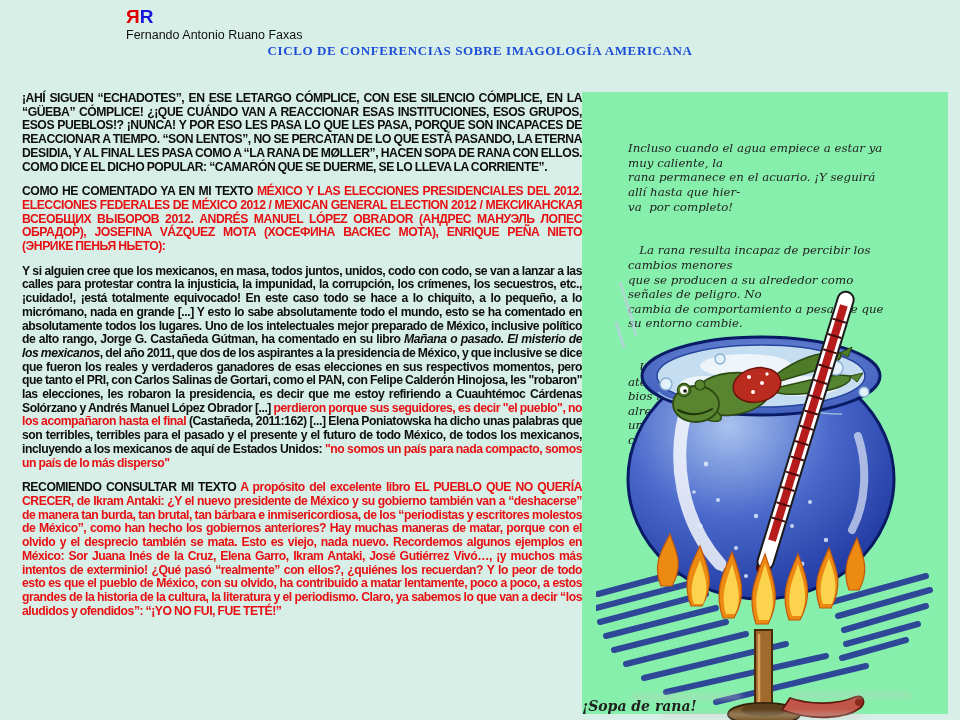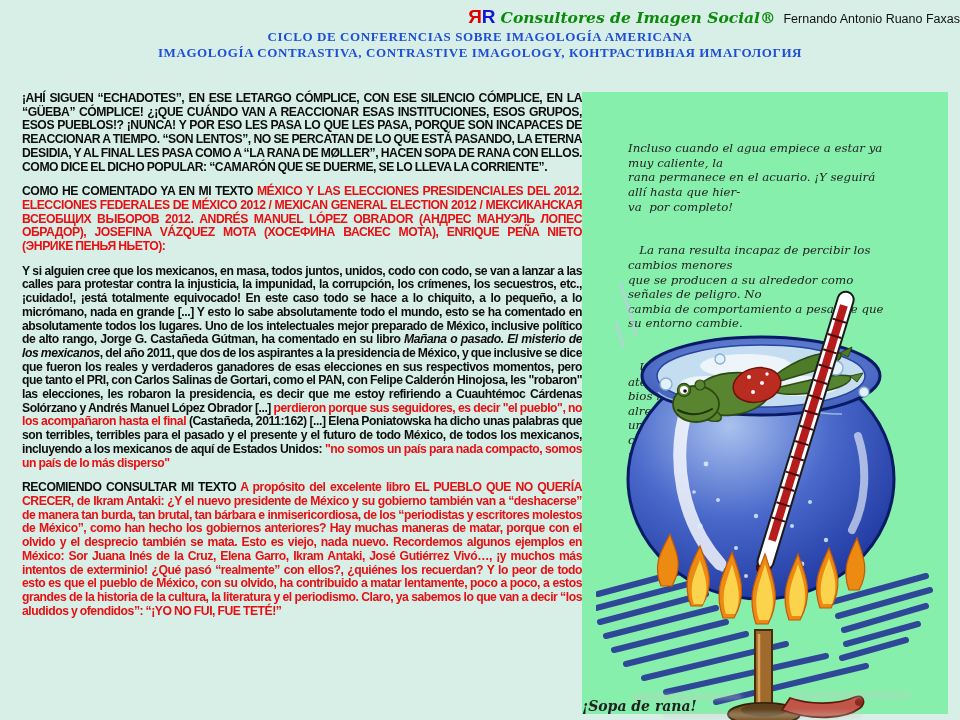--- a/index.html
+++ b/index.html
@@ -5,21 +5,21 @@
   html,body{margin:0;padding:0;}
   .slide{
     position:relative;
     width:960px;height:720px;
     background:#d8efe8;
     overflow:hidden;
     font-family:"Liberation Sans", sans-serif;
   }
   
   .hdr{position:absolute;top:6px;left:0;width:100%;text-align:center;}
-  .h-line1{display:flex;justify-content:flex-end;align-items:baseline;padding-left:118px;white-space:nowrap;}
+  .h-line1{display:flex;justify-content:flex-end;align-items:baseline;padding-left:118px;white-space:nowrap;flex-direction:column;}
   .logo{font-family:"Liberation Sans",sans-serif;font-weight:bold;font-size:19px;letter-spacing:0;}
   .logo .ya{color:#e00000;}
   .logo .rr{color:#1616d8;}
   .brand{color:#0b8a0b;font-family:"DejaVu Serif",serif;font-style:italic;font-weight:bold;font-size:15.5px;margin-left:5px;}
   .tagline{color:#0b8a0b;font-family:"DejaVu Sans",sans-serif;font-style:italic;font-weight:bold;font-size:12px;margin-left:120px;}
   .author{color:#111;font-family:"Liberation Sans",sans-serif;font-weight:normal;font-size:12.5px;margin-left:8px;}
   .h-line2,.h-line3{color:#1d4ed8;font-family:"Liberation Serif",serif;font-weight:bold;font-size:13px;letter-spacing:.6px;line-height:15px;margin-top:1px;}
   .h-line4{margin-top:1px;font-family:"Liberation Serif",serif;font-weight:bold;font-size:13px;}
   .h-line4 .country{color:#0b8a0b;}
   .h-line4 .email{color:#1616d8;text-decoration:none;margin:0 52px;}
@@ -60,25 +60,23 @@
   .bleed.b3{left:80px;top:620px;width:200px;}
 </style>
 </head>
 <body>
 
 <div class="slide">
 
   <header class="hdr">
     <div class="h-line1">
       <span class="logo"><span class="ya">Я</span><span class="rr">R</span></span>
-      <span class="brand">Consultores de Imagen Social®</span>
       <span class="author">Fernando Antonio Ruano Faxas</span>
     </div>
     <div class="h-line2">CICLO  DE  CONFERENCIAS  SOBRE  IMAGOLOGÍA  AMERICANA</div>
-    <div class="h-line3">IMAGOLOGÍA  CONTRASTIVA,  CONTRASTIVE  IMAGOLOGY,  КОНТРАСТИВНАЯ  ИМАГОЛОГИЯ</div>
   </header>
 
   <section class="text-col">
     <p><span class="blk">¡AHÍ SIGUEN “ECHADOTES”, EN ESE LETARGO CÓMPLICE, CON ESE SILENCIO CÓMPLICE, EN LA “GÜEBA” CÓMPLICE! ¿¡QUE CUÁNDO VAN A REACCIONAR ESAS INSTITUCIONES, ESOS GRUPOS, ESOS PUEBLOS!? ¡NUNCA! Y POR ESO LES PASA LO QUE LES PASA, PORQUE SON INCAPACES DE REACCIONAR A TIEMPO. “SON LENTOS”, NO SE PERCATAN DE LO QUE ESTÁ PASANDO, LA ETERNA DESIDIA, Y AL FINAL LES PASA COMO A “LA RANA DE MØLLER”, HACEN SOPA DE RANA CON ELLOS. COMO DICE EL DICHO POPULAR: “CAMARÓN QUE SE DUERME, SE LO LLEVA LA CORRIENTE”.</span></p>
     <p><span class="blk">COMO HE COMENTADO YA EN MI TEXTO </span><span class="red">MÉXICO Y LAS ELECCIONES PRESIDENCIALES DEL 2012. ELECCIONES FEDERALES DE MÉXICO 2012 / MEXICAN GENERAL ELECTION 2012 / МЕКСИКАНСКАЯ ВСЕОБЩИХ ВЫБОРОВ 2012. ANDRÉS MANUEL LÓPEZ OBRADOR (АНДРЕС МАНУЭЛЬ ЛОПЕС ОБРАДОР), JOSEFINA VÁZQUEZ MOTA (ХОСЕФИНА ВАСКЕС МОТА), ENRIQUE PEÑA NIETO (ЭНРИКЕ ПЕНЬЯ НЬЕТО):</span></p>
     <p><span class="blk">Y si alguien cree que los mexicanos, en masa, todos juntos, unidos, codo con codo, se van a lanzar a las calles para protestar contra la injusticia, la impunidad, la corrupción, los crímenes, los secuestros, etc., ¡cuidado!, ¡está totalmente equivocado! En este caso todo se hace a lo chiquito, a lo pequeño, a lo micrómano, nada en grande [...] Y esto lo sabe absolutamente todo el mundo, esto se ha comentado en absolutamente todos los lugares. Uno de los intelectuales mejor preparado de México, inclusive político de alto rango, Jorge G. Castañeda Gútman, ha comentado en su libro </span><span class="blk ital">Mañana o pasado. El misterio de los mexicanos</span><span class="blk">, del año 2011, que dos de los aspirantes a la presidencia de México, y que inclusive se dice que fueron los reales y verdaderos ganadores de esas elecciones en sus respectivos momentos, pero que tanto el PRI, con Carlos Salinas de Gortari, como el PAN, con Felipe Calderón Hinojosa, les "robaron" las elecciones, les robaron la presidencia, es decir que me estoy refiriendo a Cuauhtémoc Cárdenas Solórzano y Andrés Manuel López Obrador [...] </span><span class="red">perdieron porque sus seguidores, es decir "el pueblo", no los acompañaron hasta el final</span><span class="blk"> (Castañeda, 2011:162) [...] Elena Poniatowska ha dicho unas palabras que son terribles, terribles para el pasado y el presente y el futuro de todo México, de todos los mexicanos, incluyendo a los mexicanos de aquí de Estados Unidos: </span><span class="red">"no somos un país para nada compacto, somos un país de lo más disperso"</span></p>
     <p><span class="blk">RECOMIENDO CONSULTAR MI TEXTO </span><span class="red">A propósito del excelente libro EL PUEBLO QUE NO QUERÍA CRECER, de Ikram Antaki: ¿Y el nuevo presidente de México y su gobierno también van a “deshacerse” de manera tan burda, tan brutal, tan bárbara e inmisericordiosa, de los “periodistas y escritores molestos de México”, como han hecho los gobiernos anteriores? Hay muchas maneras de matar, porque con el olvido y el desprecio también se mata. Esto es viejo, nada nuevo. Recordemos algunos ejemplos en México: Sor Juana Inés de la Cruz, Elena Garro, Ikram Antaki, José Gutiérrez Vivó…, ¡y muchos más intentos de exterminio! ¿Qué pasó “realmente” con ellos?, ¿quiénes los recuerdan? Y lo peor de todo esto es que el pueblo de México, con su olvido, ha contribuido a matar lentamente, poco a poco, a estos grandes de la historia de la cultura, la literatura y el periodismo. Claro, ya sabemos lo que van a decir “los aludidos y ofendidos”: “¡YO NO FUI, FUE TETÉ!”</span></p>
   </section>
 
   <section class="book-page">

